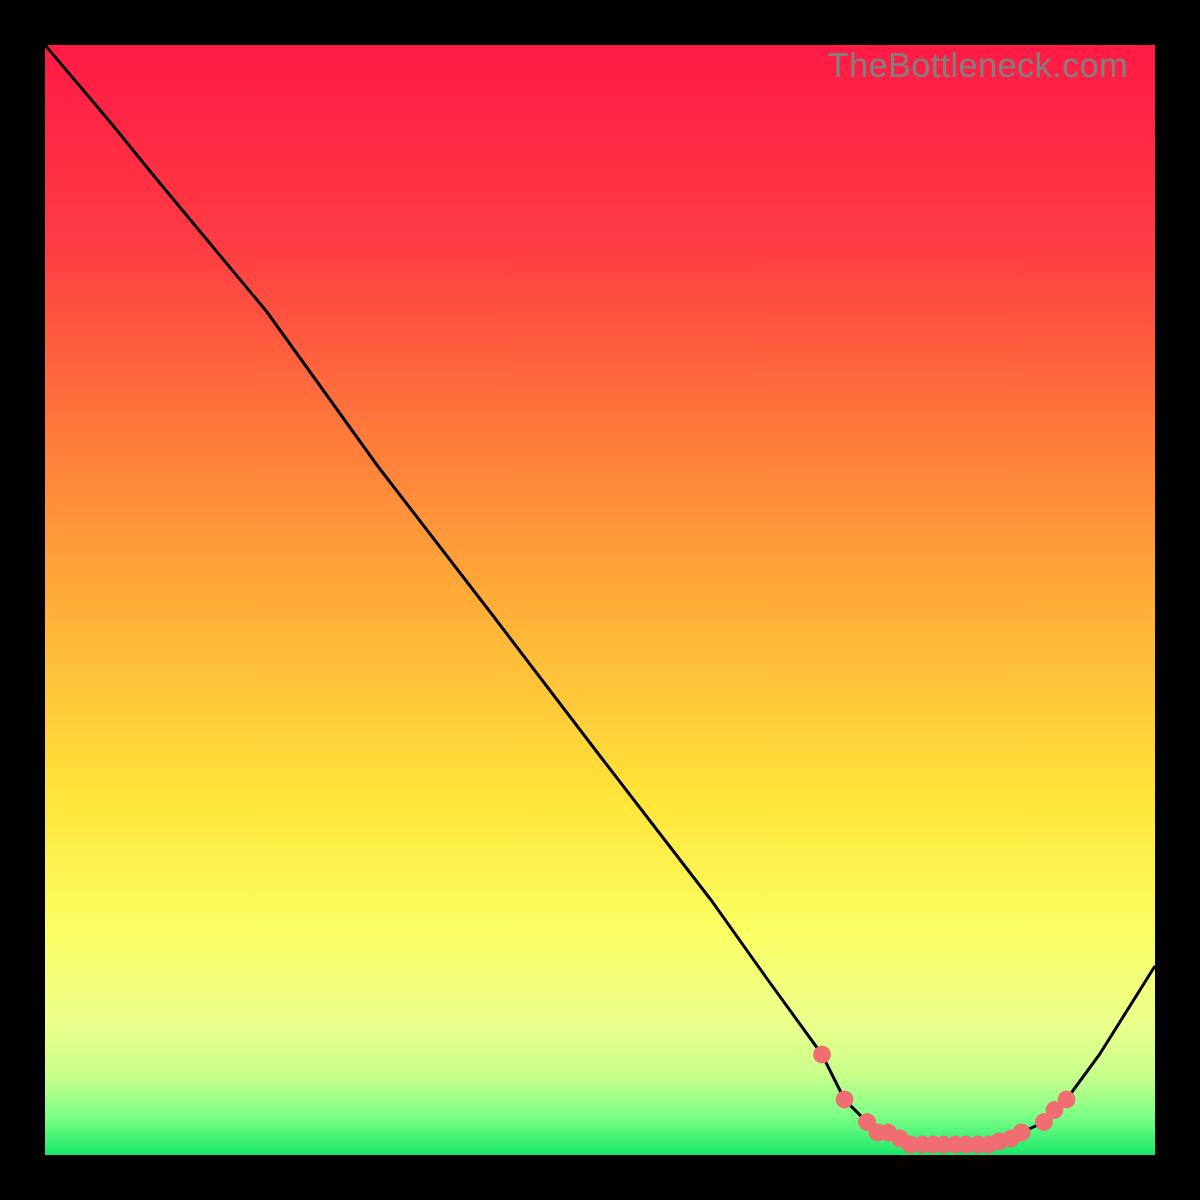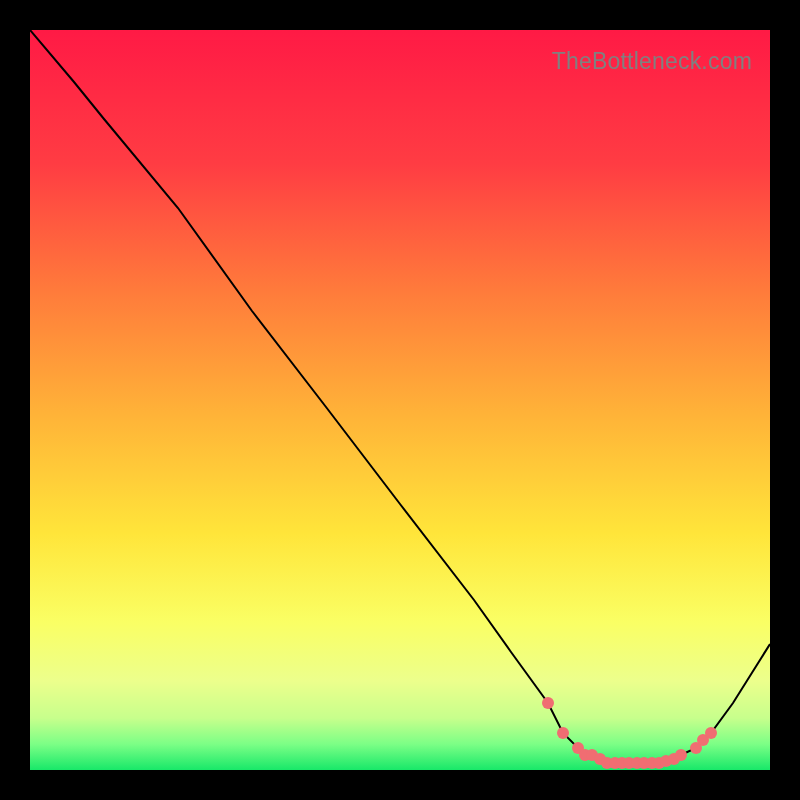--- a/index.html
+++ b/index.html
@@ -14,21 +14,21 @@
   .frame {
     position: absolute;
     left: 30px;
     top: 30px;
     width: 740px;
     height: 740px;
     background: #000;
   }
   .watermark {
     position: absolute;
-    top: 18px;
+    top: 0;
     right: 18px;
     color: #808080;
     font-size: 23px;
     font-weight: 500;
     letter-spacing: 0.2px;
     z-index: 10;
   }
 
   svg {
     display: block;

